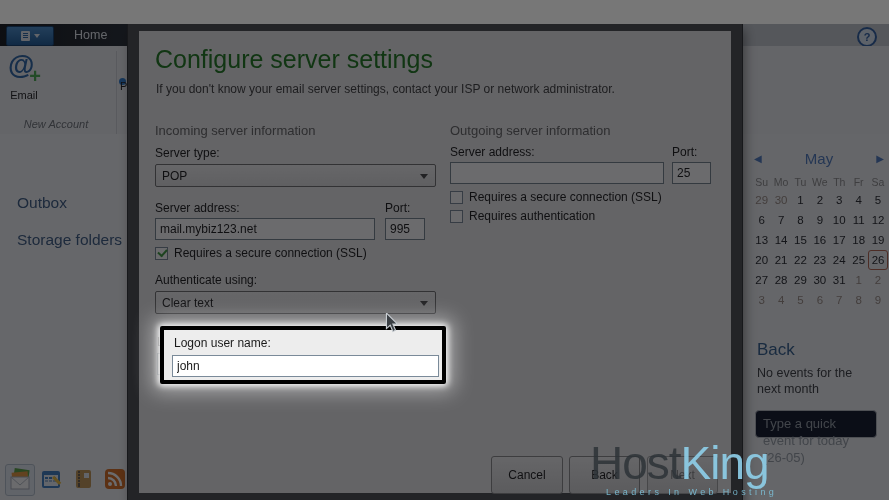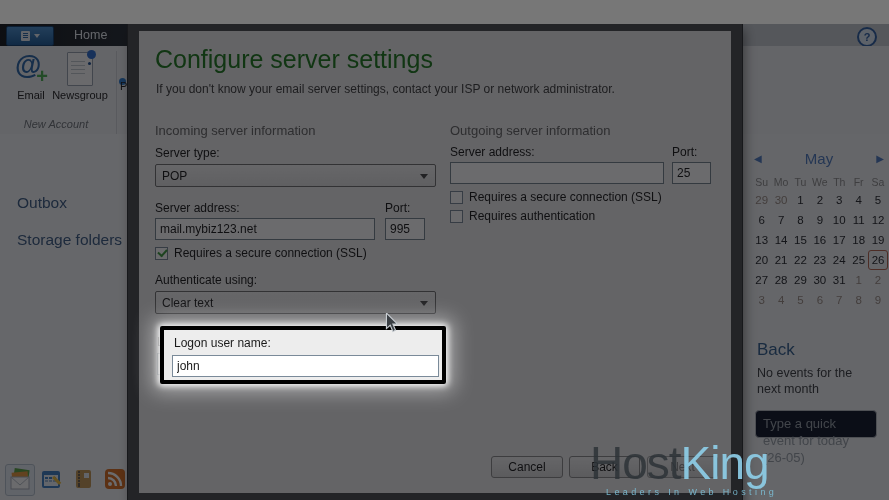--- a/index.html
+++ b/index.html
@@ -15,21 +15,21 @@
   .downtri{width:0;height:0;border-left:3px solid transparent;border-right:3px solid transparent;border-top:4px solid #e8eef4;}
   #hometab{position:absolute;left:58px;top:0;height:22px;padding:0 16px;display:flex;align-items:center;
     color:#e9eef3;font-size:12.5px;}
   #helpbtn{position:absolute;right:12px;top:3px;width:16px;height:16px;border-radius:50%;
     background:#dce8f5;border:2px solid #2e5fa3;color:#2e5fa3;font-size:11px;font-weight:bold;
     display:flex;align-items:center;justify-content:center;line-height:1;}
   
   #ribbon{position:absolute;left:0;top:22px;width:889px;height:88px;background:#EDEFF2;border-bottom:1px solid #c5c9cd;}
   .ribbtn{position:absolute;top:6px;width:44px;height:66px;display:flex;flex-direction:column;align-items:center;gap:3px;}
   .riblabel{font-size:11px;color:#1e1e1e;}
-  #emailbtn{left:9px;}
+  #emailbtn{left:2px;}
   #email-ic{position:relative;width:34px;height:34px;}
   #email-ic::before{content:"@";position:absolute;left:1px;top:-2px;font-size:27px;font-weight:bold;color:#2b66a8;}
   #email-ic::after{content:"+";position:absolute;right:0px;bottom:-2px;font-size:20px;font-weight:900;color:#4CAF50;}
   #newsbtn{left:52px;width:56px;}
   #news-ic{position:relative;width:24px;height:32px;background:#fdfdfd;border:1px solid #9aa4ae;border-radius:1px;}
   #news-ic::before{content:"";position:absolute;right:-4px;top:-3px;width:9px;height:9px;border-radius:50%;background:#2e6fd0;box-shadow:-2px 9px 0 -3px #1d4f90;}
   #news-ic::after{content:"";position:absolute;left:3px;top:8px;width:14px;height:1px;background:#c4cad0;box-shadow:0 4px 0 #c4cad0,0 8px 0 #c4cad0,0 12px 0 #c4cad0;}
   #ribsep{position:absolute;left:116px;top:5px;width:1px;height:92px;background:#d2d5d9;}
   #partialbtn{position:absolute;left:120px;top:34px;font-size:11px;color:#1e1e1e;}
   #partialdot{position:absolute;left:119px;top:32px;width:7px;height:7px;border-radius:50%;background:#2d7dd2;}
@@ -77,21 +77,21 @@
   .dd{position:absolute;height:23px;background:linear-gradient(#F4F4F4,#E2E2E2);border:1px solid #707070;
     font-size:12px;color:#1a1a1a;display:flex;align-items:center;padding:0 6px;box-sizing:border-box;border-radius:2px;}
   .dd .dd-arrow{position:absolute;right:7px;top:9px;width:0;height:0;
     border-left:4px solid transparent;border-right:4px solid transparent;border-top:5px solid #4a4a4a;}
   .cbrow{position:absolute;display:flex;align-items:center;gap:6px;}
   .checkbox{width:13px;height:13px;background:#fdfdfd;border:1px solid #7A8A99;position:relative;box-sizing:border-box;}
   .checkbox .tick{display:none;position:absolute;left:2px;top:1px;width:7px;height:4px;
     border-left:2px solid #3E9B3E;border-bottom:2px solid #3E9B3E;transform:rotate(-48deg);}
   .checkbox.checked .tick{display:block;}
   .cblabel{font-size:12px;color:#1a1a1a;}
-  .btn{position:absolute;height:22px;background:linear-gradient(#F2F2F2,#D8D8D8);border:1px solid #8C8C8C;
+  .btn{position:absolute;height:38px;background:linear-gradient(#F2F2F2,#D8D8D8);border:1px solid #8C8C8C;
     border-radius:3px;font-size:12px;color:#1a1a1a;display:flex;align-items:center;justify-content:center;box-sizing:border-box;}
   .btn.disabled{color:#8a8a8a;border-color:#a5a5a5;}
   
   #overlay{position:absolute;left:0;top:0;width:889px;height:500px;background:rgba(8,9,11,0.60);z-index:50;}
   #watermark{position:absolute;left:590px;top:416px;z-index:60;line-height:1;}
   #wm-name{font-size:46px;font-weight:normal;letter-spacing:-1px;}
   #wm-host{color:rgba(45,50,55,0.85);}
   #wm-king{color:rgba(141,205,231,0.92);}
   #wm-tag{margin-top:2px;margin-left:16px;font-size:9px;letter-spacing:3.4px;color:rgba(125,195,220,0.85);}
   #highlight{position:absolute;left:160px;top:302px;width:286px;height:58px;z-index:70;
@@ -117,24 +117,20 @@
     </div>
     <div id="helpbtn">
       <span>?</span>
     </div>
   </div>
 
   <div id="ribbon">
     <div id="emailbtn" class="ribbtn">
       <div id="email-ic"></div>
       <div class="riblabel">Email</div>
-    </div>
-    <div id="newsbtn" class="ribbtn">
-      <div id="news-ic"></div>
-      <div class="riblabel">Newsgroup</div>
     </div>
     <div id="ribsep"></div>
     <div id="partialdot"></div>
     <div id="partialbtn">P</div>
     <div id="grouplabel">New Account</div>
   </div>
 
   <div id="sidebar">
     <div class="side-item" style="top:55px;">
       <span>Outbox</span>

